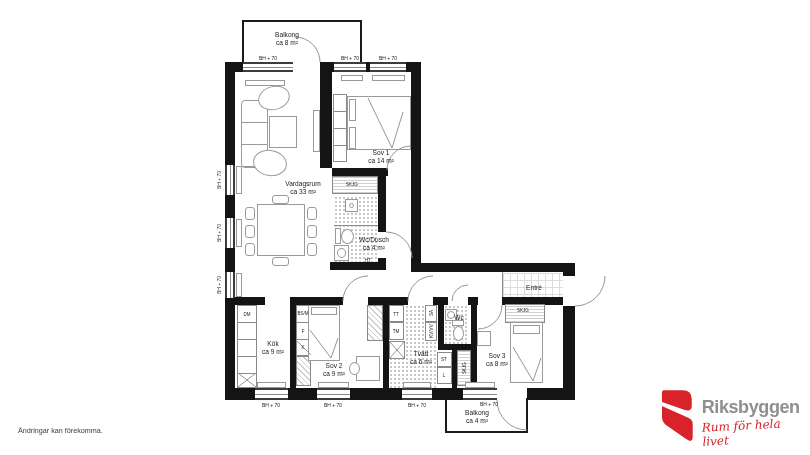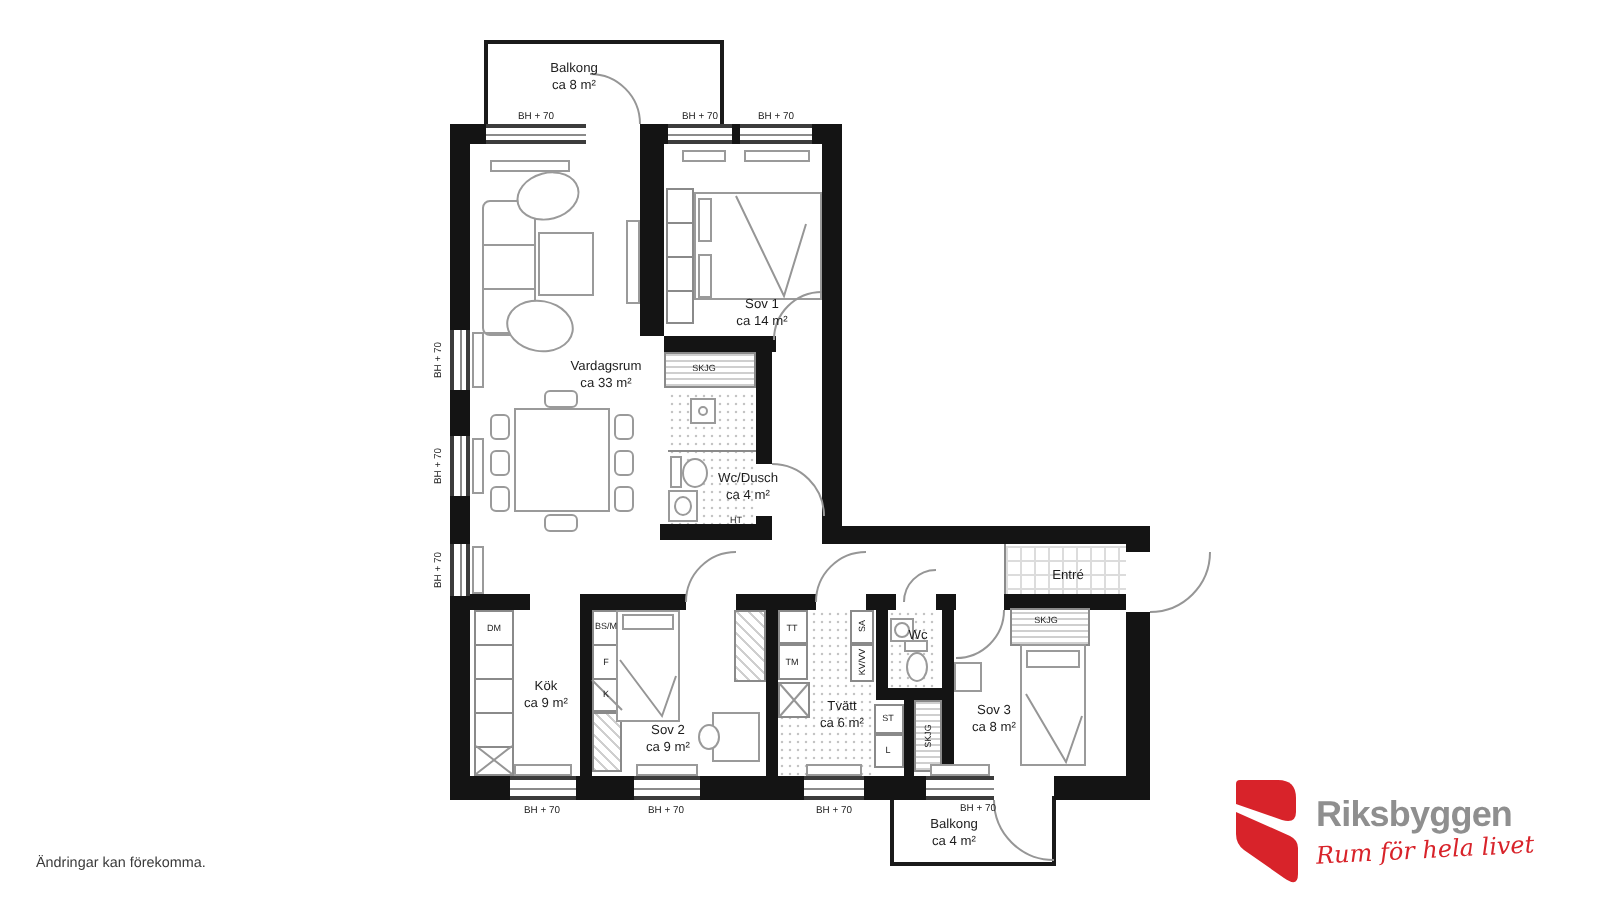--- a/index.html
+++ b/index.html
@@ -22,21 +22,21 @@
   .thin{position:absolute;background:#8a8a8a;}
   .lbl{position:absolute;font-size:9px;color:#222;white-space:nowrap;transform:translate(-50%,-50%) scale(.55);}
   .lbl.rot{transform:translate(-50%,-50%) rotate(-90deg) scale(.55);}
   .fx{position:absolute;font-size:9px;color:#222;white-space:nowrap;transform:translate(-50%,-50%) scale(.5);}
   .fx.rot{transform:translate(-50%,-50%) rotate(-90deg) scale(.5);}
   .room-lbl{position:absolute;text-align:center;color:#1c1c1c;font-size:11px;line-height:1.25;white-space:nowrap;transform:translate(-50%,-50%) scale(.6);}
   .room-lbl span{display:block;}
   .overlay{position:absolute;left:0;top:0;}
   .footer{position:absolute;left:18px;top:424px;font-size:12px;color:#3a3a3a;white-space:nowrap;
           transform:scale(.6);transform-origin:0 50%;}
-  .logo{position:absolute;left:614px;top:389px;display:flex;align-items:flex-start;}
+  .logo{position:absolute;left:658px;top:389px;display:flex;align-items:flex-start;}
   .logo-text{margin-left:6px;padding-top:8px;}
   .logo-brand{font-size:18px;font-weight:bold;letter-spacing:-0.4px;}
   .logo-tag{font-family:"DejaVu Serif",serif;font-style:italic;font-size:12px;transform:rotate(-3deg);margin-top:0px;}
 </style>
 </head>
 <body>
 
 <div class="canvas">
 
   <div class="bal" style="left:242px;top:20px;width:120px;height:47px;border-bottom:none;"></div>

